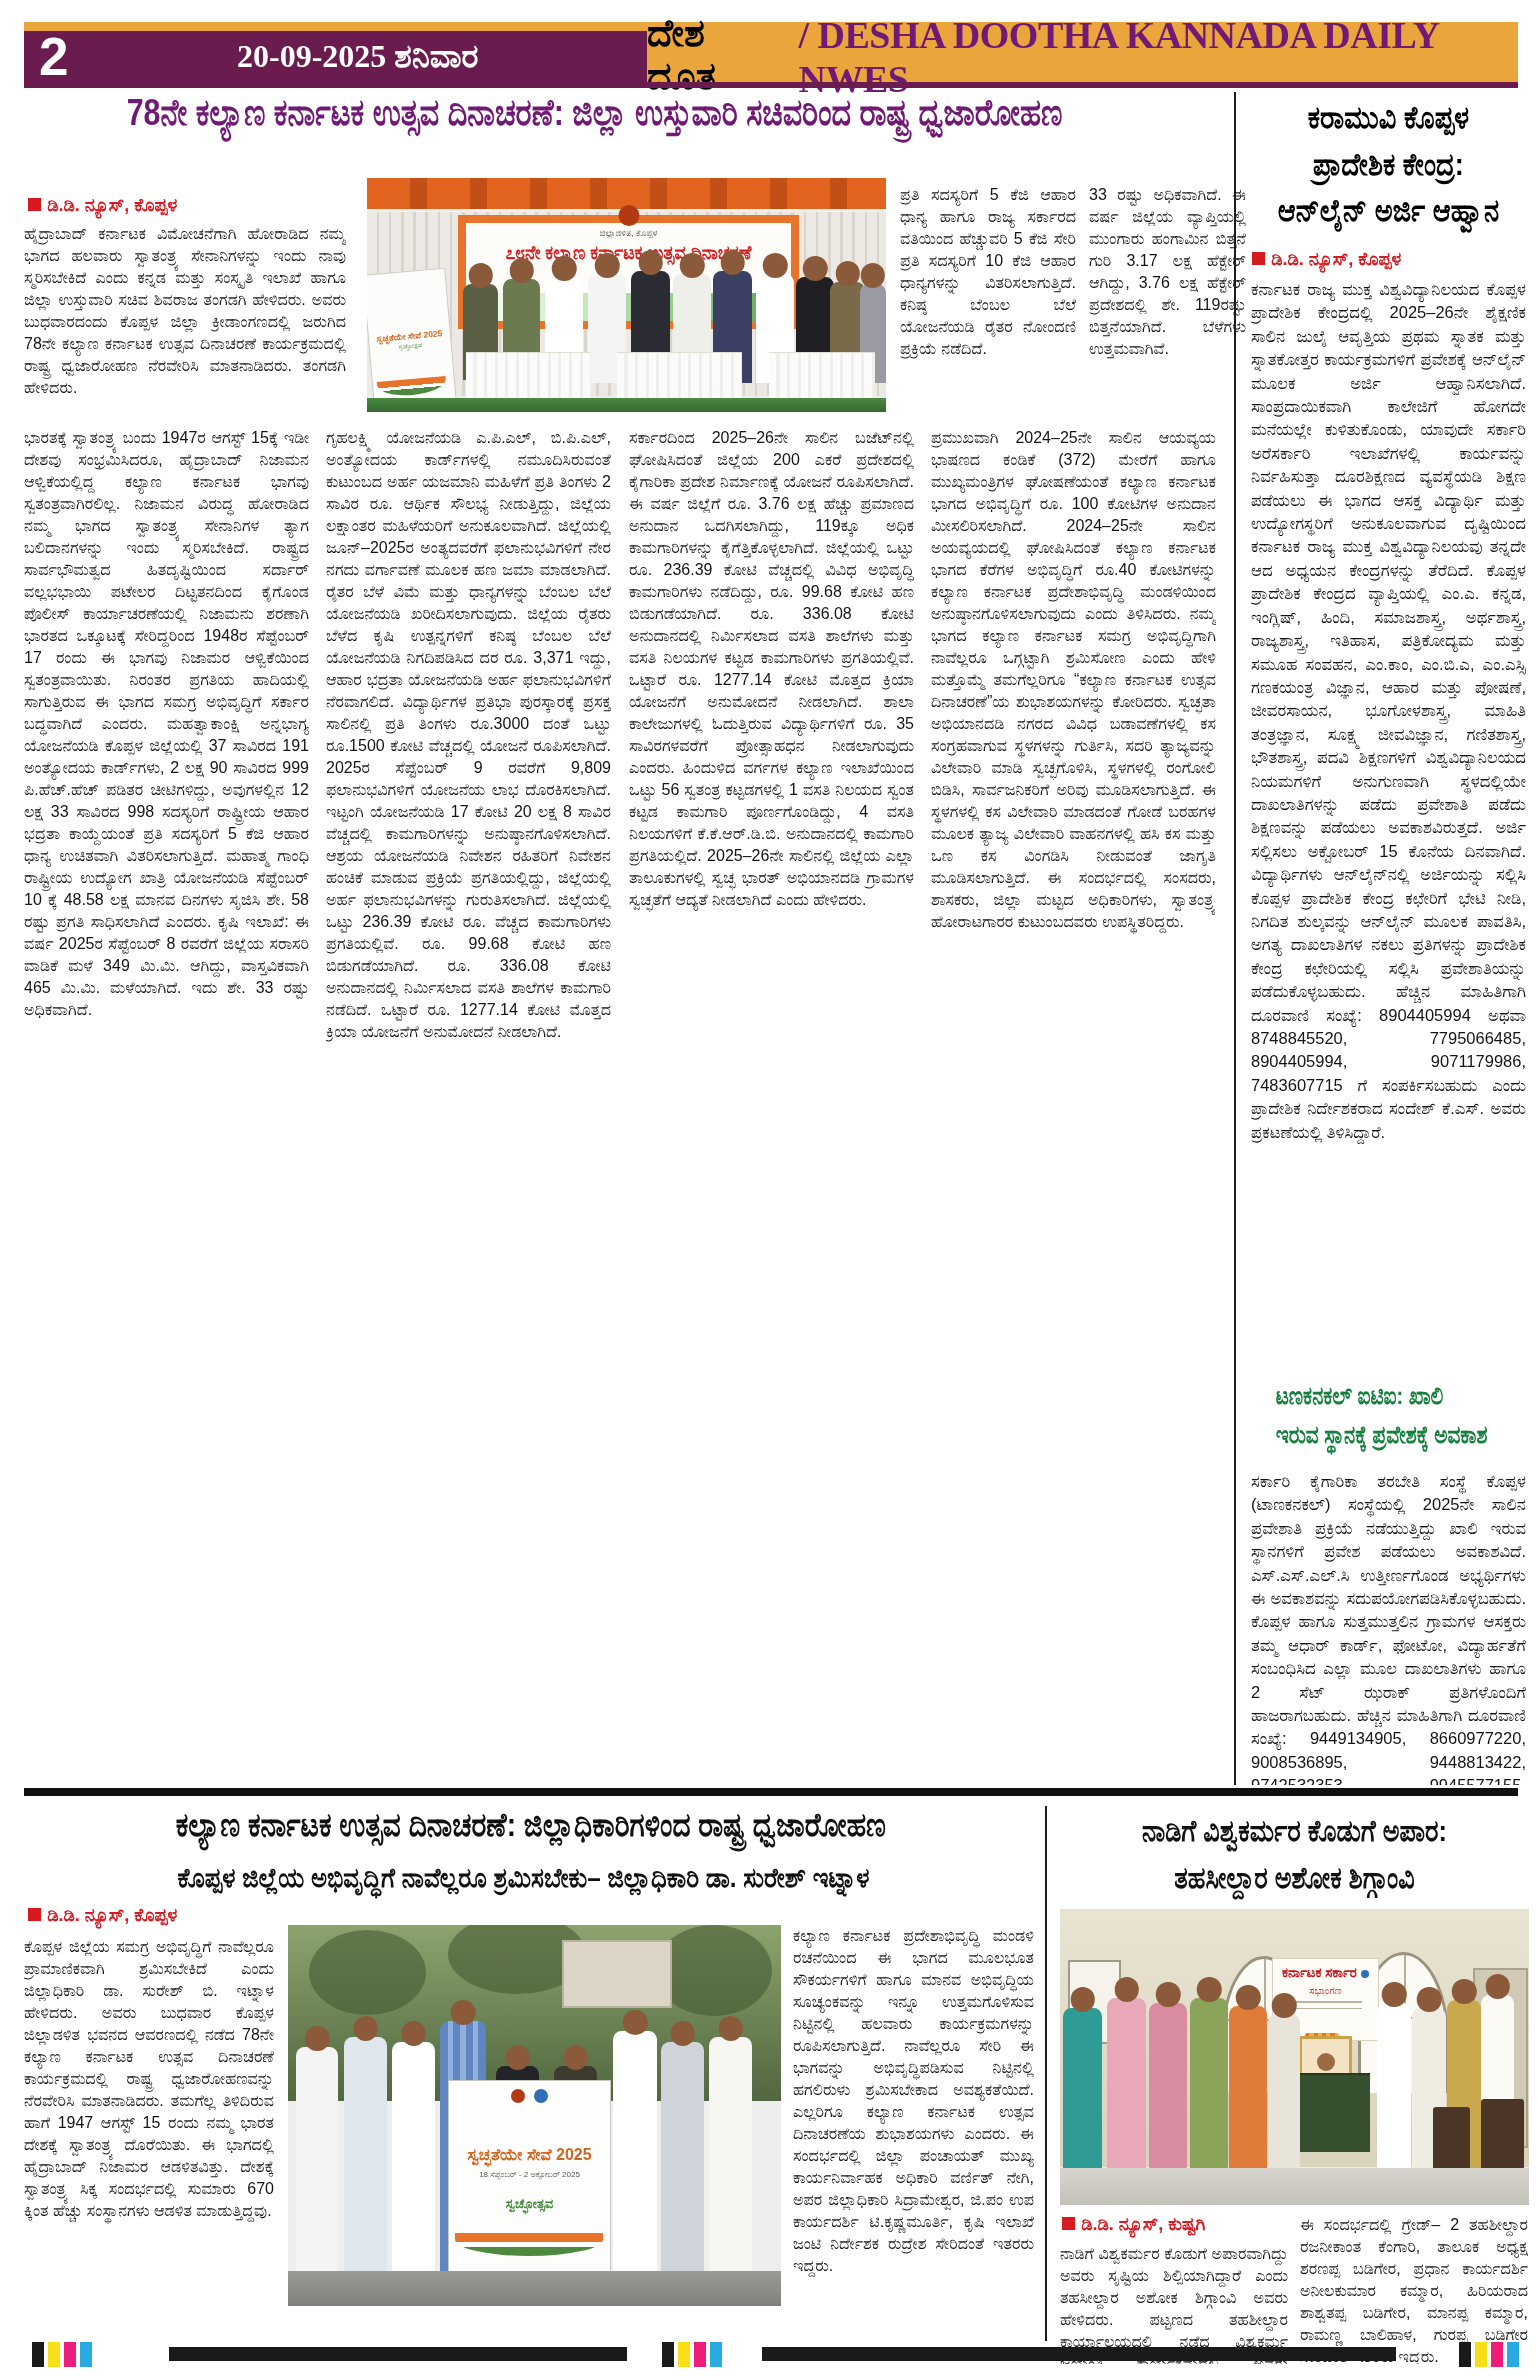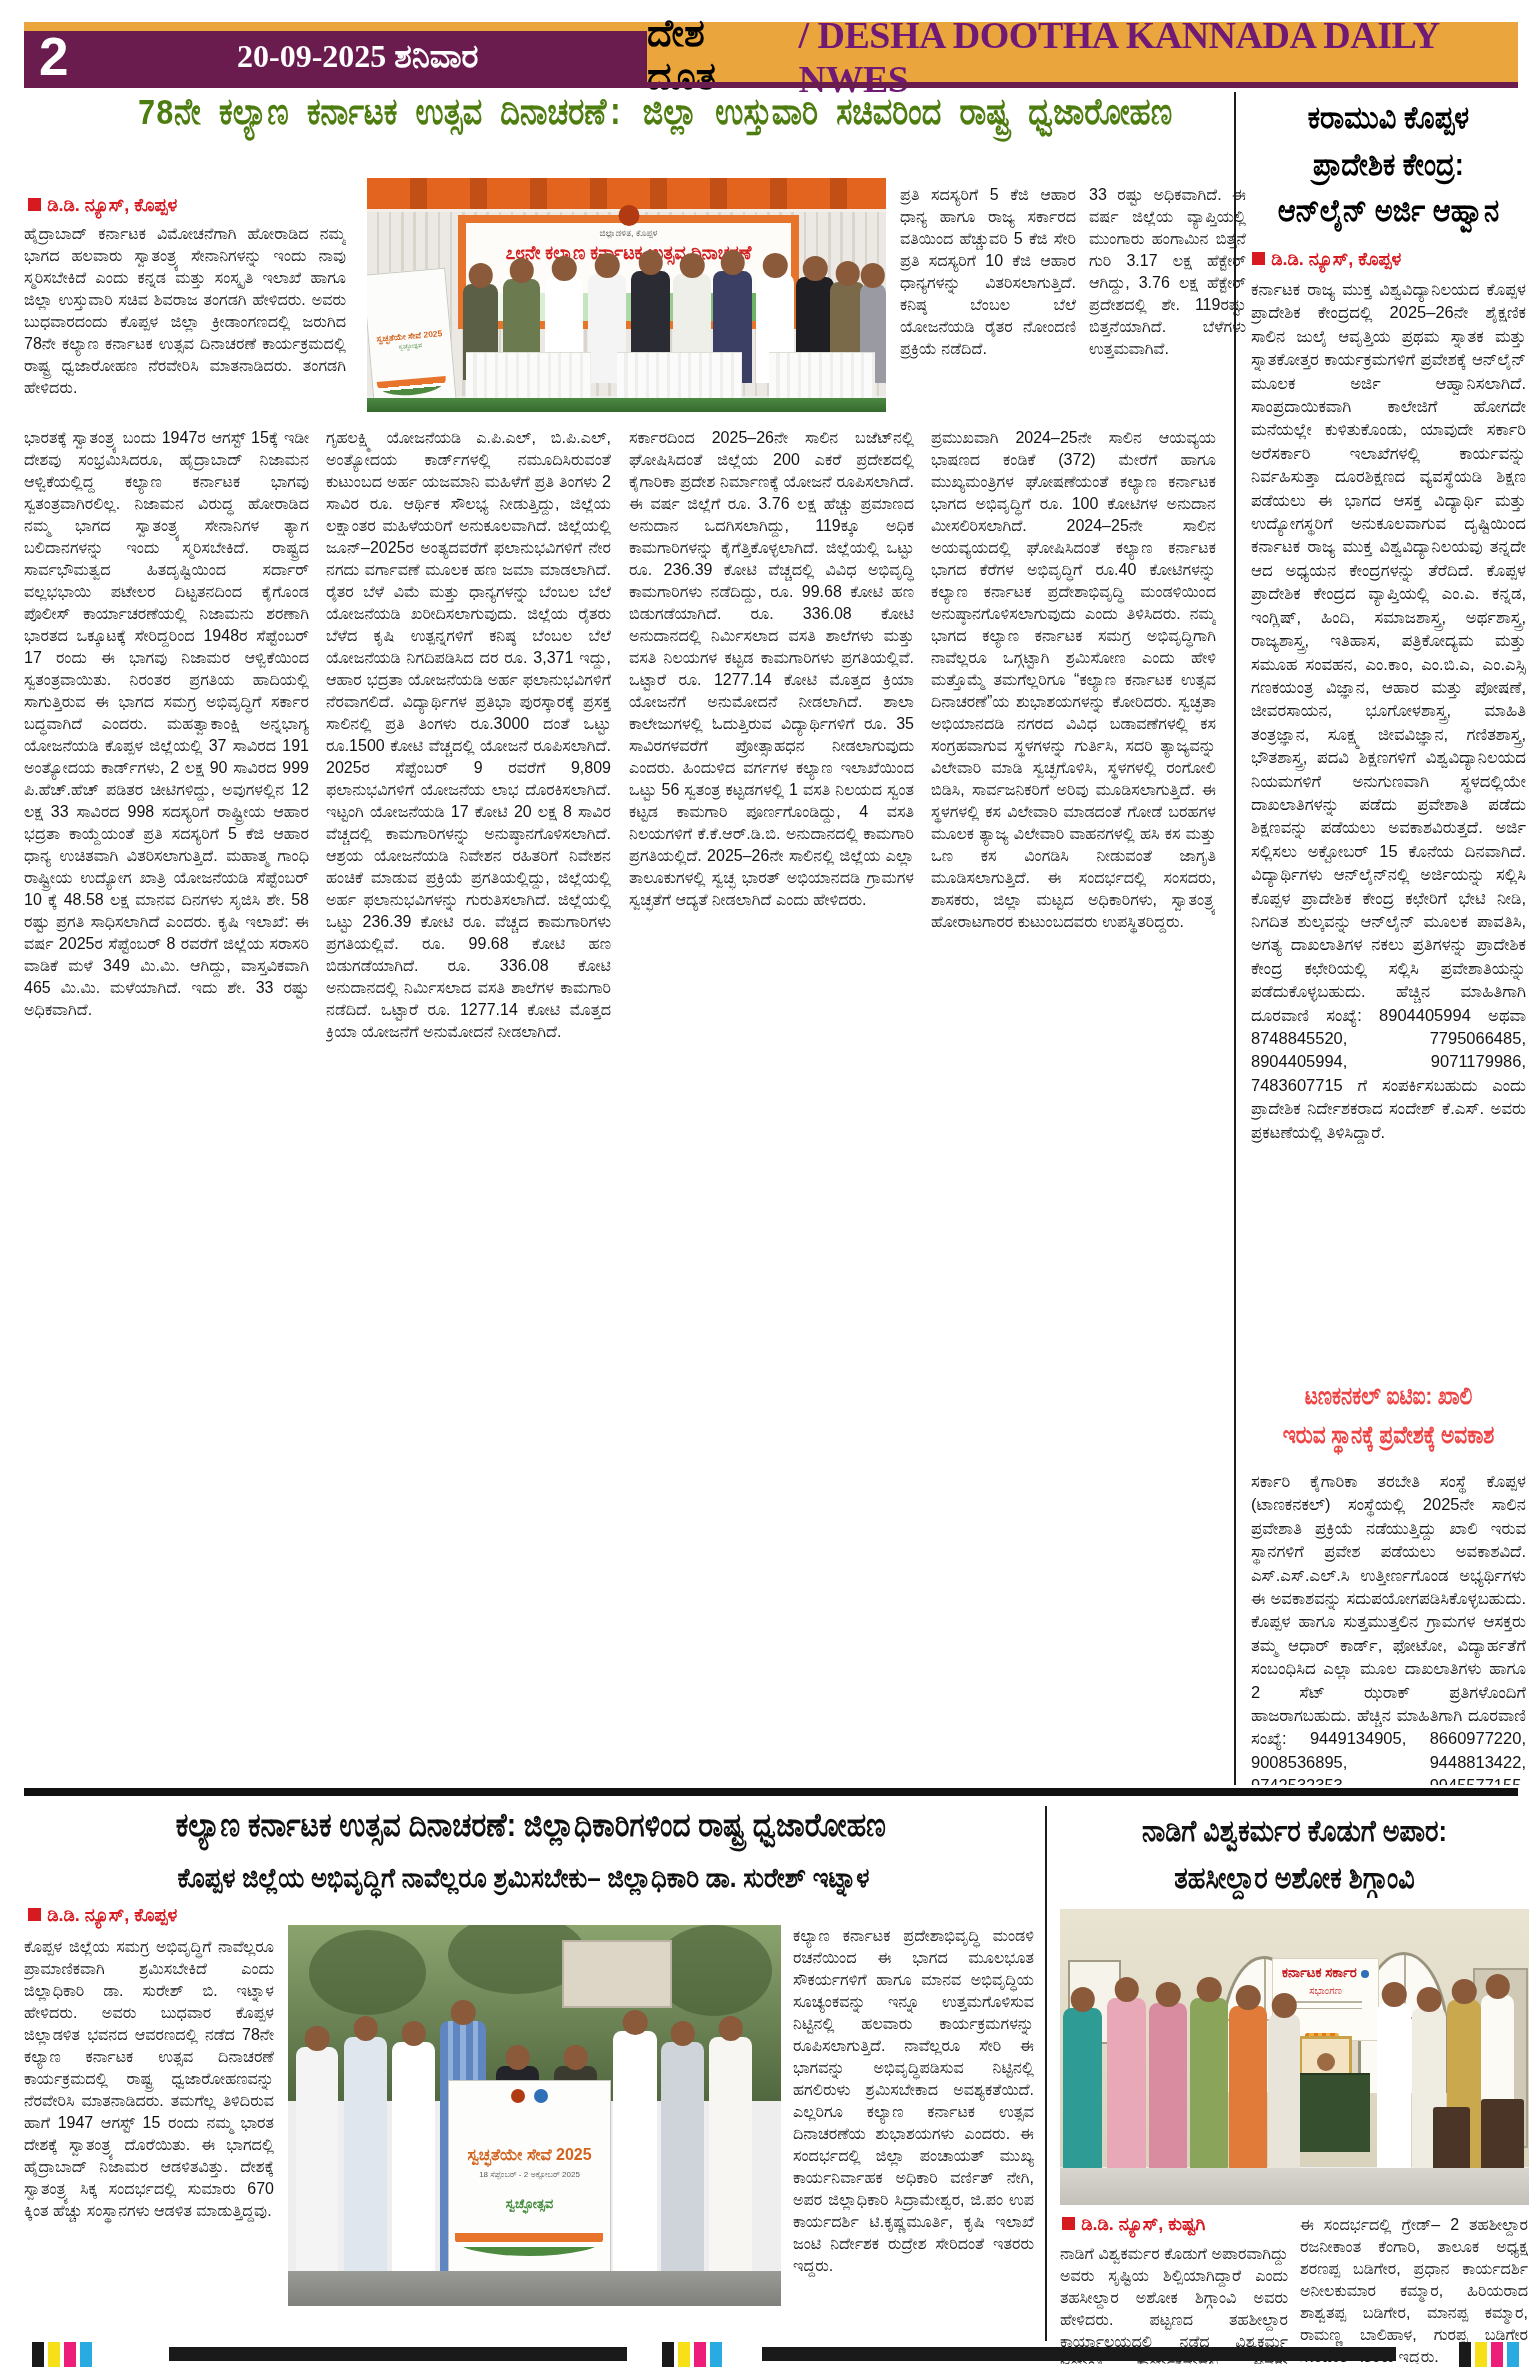--- a/index.html
+++ b/index.html
@@ -9,34 +9,34 @@
   
   .mast-orange-strip{left:24px;top:22.4px;width:1494px;height:8.5px;background:#eaa63c;}
   .mast-maroon{left:24px;top:31px;width:623px;height:51px;background:#6b1c4e;display:flex;align-items:center;}
   .mast-orange{left:647px;top:31px;width:871px;height:51px;background:#eaa63c;display:flex;align-items:center;justify-content:center;}
   .mast-rule{left:24px;top:82px;width:1494px;height:6.4px;background:#6b1c4e;}
   .pageno{font-size:53px;font-weight:bold;color:#fff;margin-left:15px;line-height:1;}
   .mast-date{flex:1;text-align:center;font-size:32px;font-weight:bold;color:#fff;font-family:"Liberation Serif",serif;}
   .paper-kn{color:#000000;font-size:38px;font-weight:bold;font-family:Liberation Mono, monospace;margin-right:9.6px;}
   .paper-en{color:#701a75;font-size:38px;font-weight:bold;font-family:"Liberation Serif",serif;letter-spacing:-0.5px;}
   
-  .lead-headline{left:24px;top:92px;width:1209px;text-align:right;font-size:37px;font-weight:800;color:#4d7c0f;white-space:nowrap;font-family:Liberation Mono, monospace;}
+  .lead-headline{left:24px;top:92px;width:1209px;text-align:left;font-size:37px;font-weight:800;color:#701a75;white-space:nowrap;}
   .lead-headline span{display:inline-block;transform:scaleX(.82);transform-origin:center;}
   .lead-subheadline{left:24px;top:150px;width:1209px;text-align:center;font-size:29px;font-weight:800;color:#000;white-space:nowrap;}
   .lead-subheadline span{display:inline-block;transform:scaleX(.88);transform-origin:center;}
   .byline{font-size:18px;font-weight:bold;color:#d71920;white-space:nowrap;}
   .byline .sq{display:inline-block;width:12.8px;height:12.8px;background:#d71920;margin-right:6.4px;}
   .body-text{font-size:16px;line-height:22px;text-align:justify;color:#141414;overflow:hidden;}
   .body-lg{font-size:16.5px;line-height:23.4px;}
   .vrule{width:2.1px;background:#1c1c1c;}
   .hrule{height:7.5px;background:#101010;}
   
   .rail-headline{left:1251px;top:95px;width:275px;text-align:center;font-weight:800;color:#000;font-size:31px;line-height:1.5;}
   .rail-headline div{white-space:nowrap;transform:scaleX(.88);transform-origin:center;}
-  .rail-subhead{left:1251px;top:1376px;width:275px;text-align:center;font-weight:800;color:#ef4444;font-size:24.5px;line-height:1.6;}
+  .rail-subhead{left:1251px;top:1376px;width:275px;font-weight:800;color:#15803d;font-size:24.5px;line-height:1.6;}
   .rail-subhead div{white-space:nowrap;transform:scaleX(.82);transform-origin:center;}
   
   .bl-headline{left:24px;top:1806px;width:1014px;text-align:center;font-size:33px;font-weight:800;white-space:nowrap;}
   .bl-headline span{display:inline-block;transform:scaleX(.85);transform-origin:center;}
   .bl-subheadline{left:16px;top:1863px;width:1014px;text-align:center;font-size:27px;font-weight:800;white-space:nowrap;}
   .bl-subheadline span{display:inline-block;transform:scaleX(.9);transform-origin:center;}
   .br-headline{left:1060px;top:1808px;width:469px;text-align:center;font-size:30px;font-weight:800;line-height:1.55;}
   .br-headline div{white-space:nowrap;transform:scaleX(.85);transform-origin:center;}
   
   .photo{overflow:hidden;background:#eee;}

